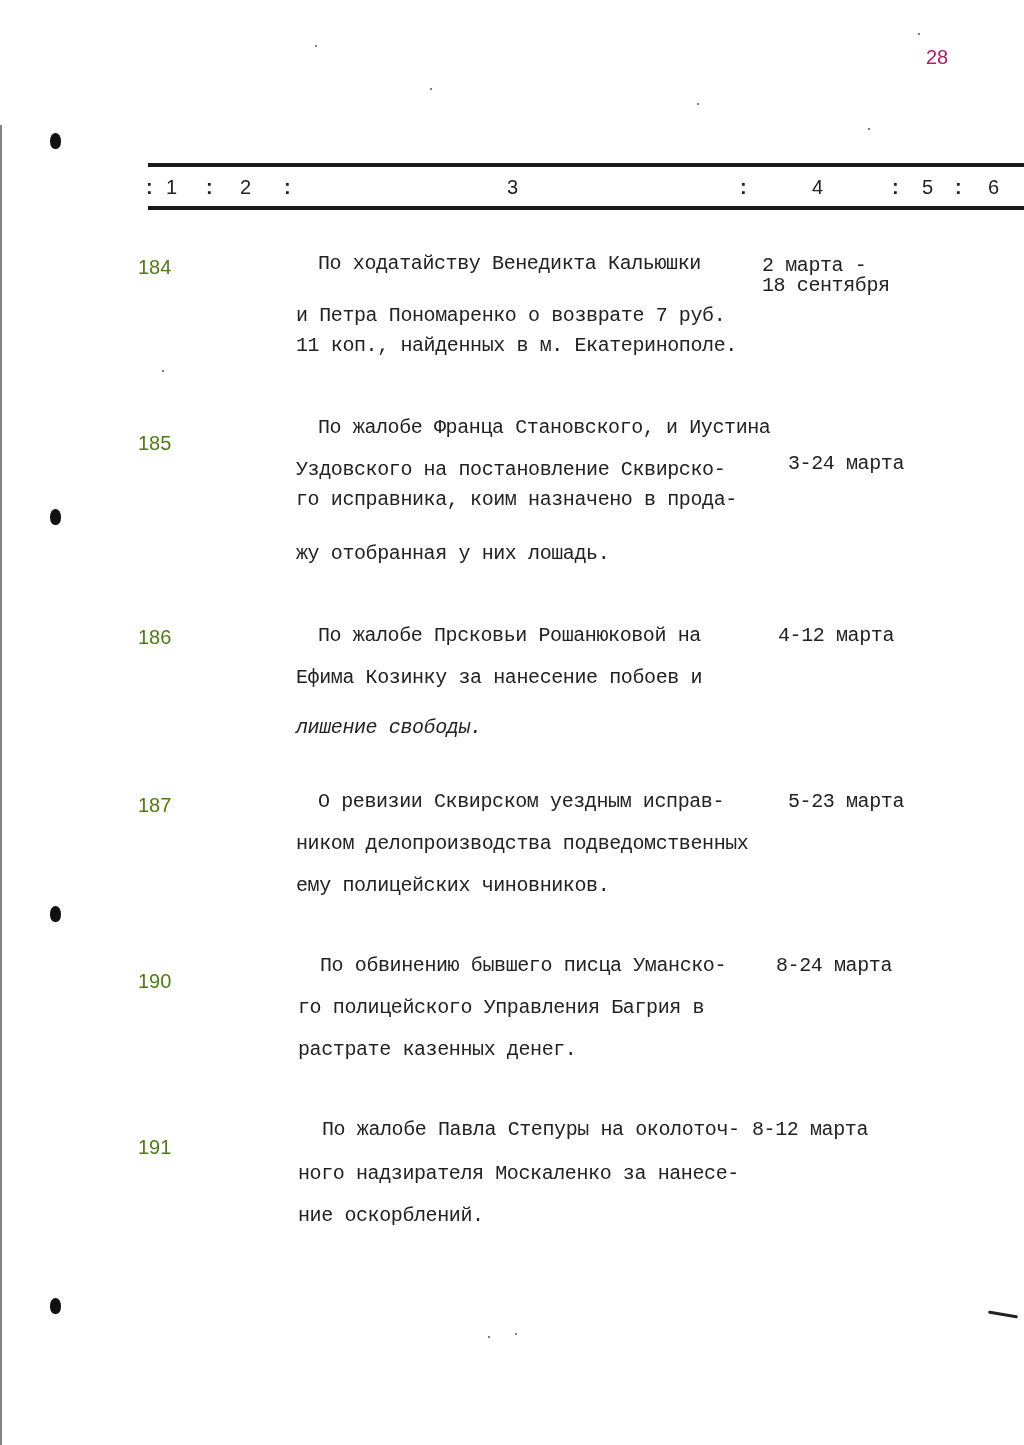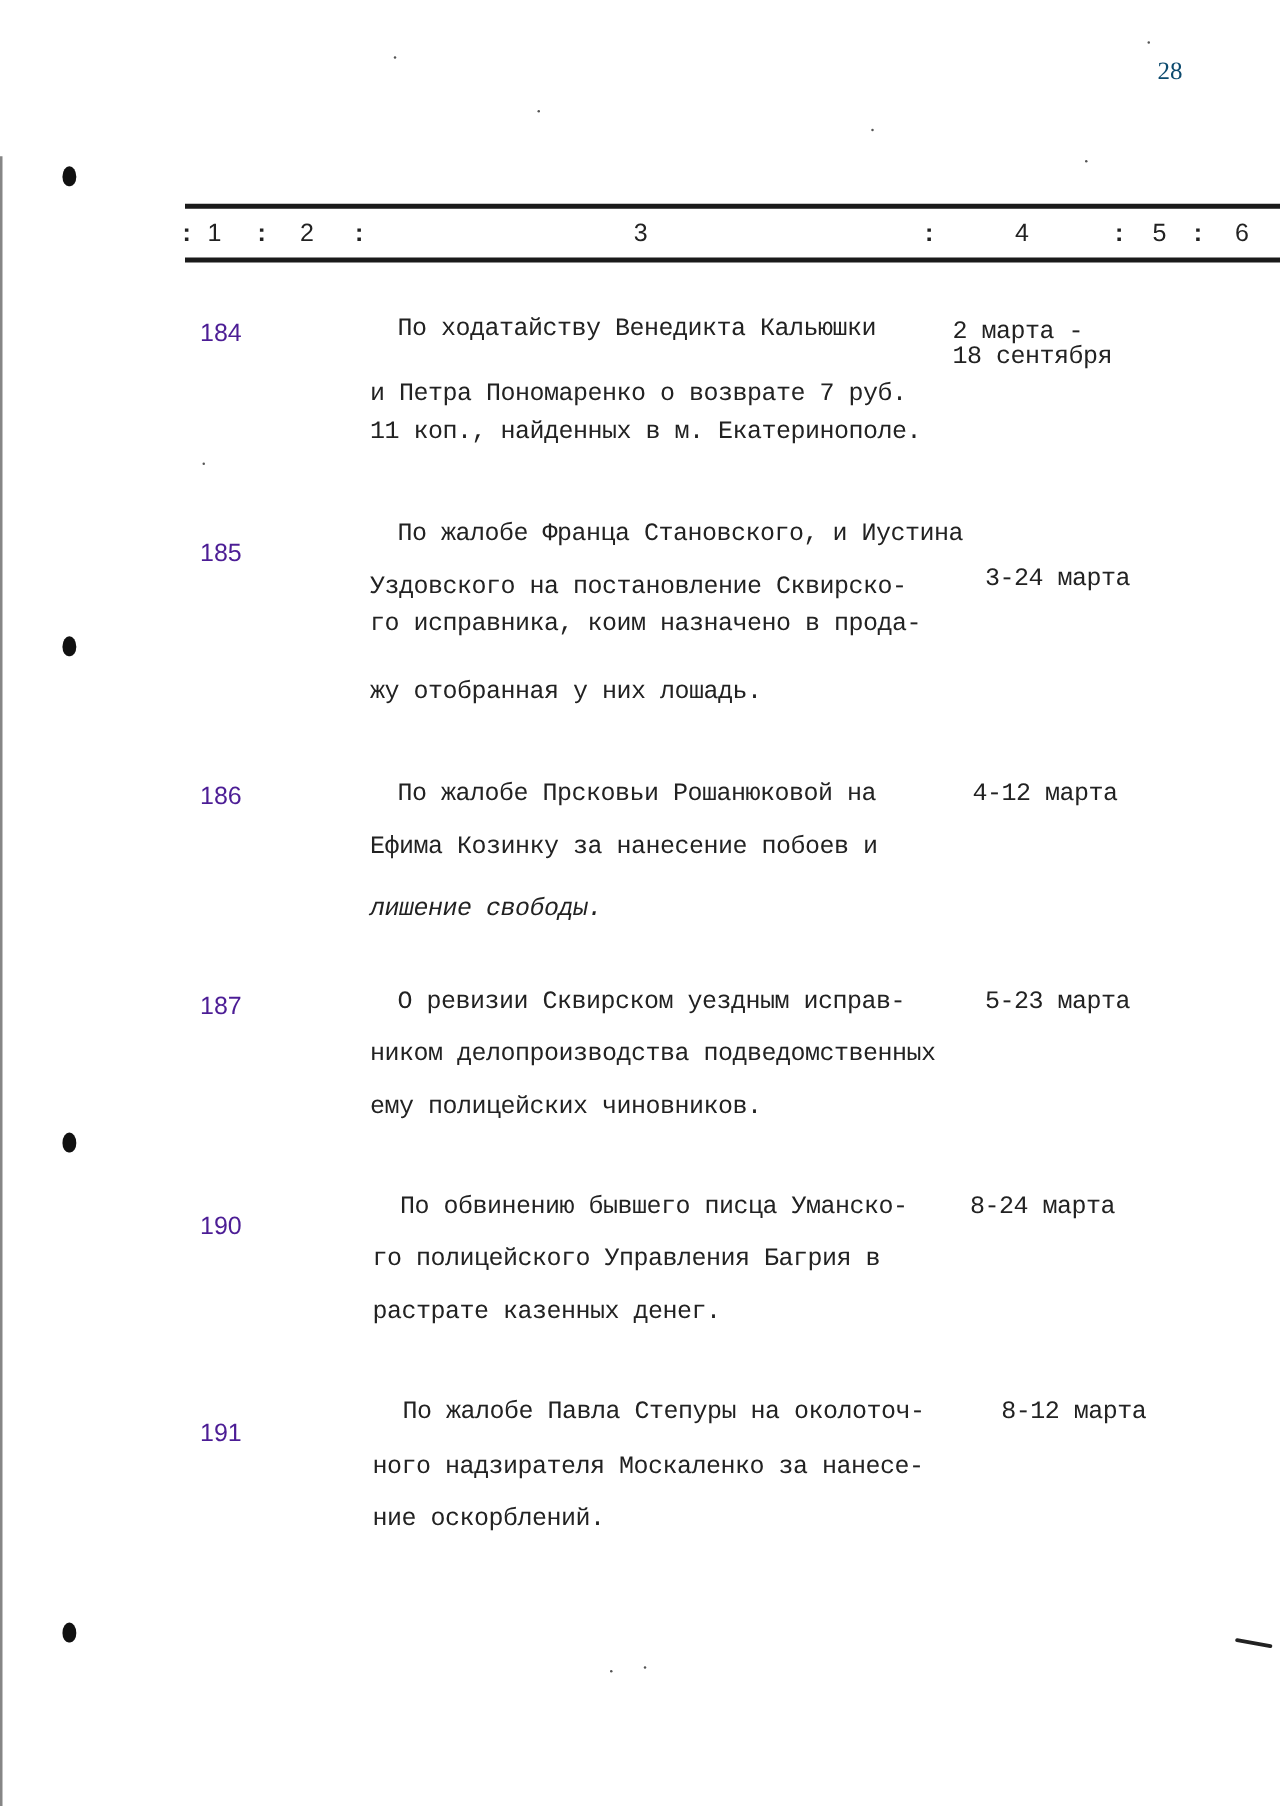--- a/index.html
+++ b/index.html
@@ -35,23 +35,23 @@
       left: 50px;
       width: 11px;
       height: 16px;
       background: #111;
       border-radius: 50% 50% 45% 45%;
     }
     .page-number {
       position: absolute;
       left: 926px;
       top: 46px;
-      font-family: Liberation Serif, serif;
-      font-size: 20px;
-      color: #0c4a6e;
+      font-family: Liberation Sans, sans-serif;
+      font-size: 20px;
+      color: #be185d;
     }
     .rule {
       position: absolute;
       left: 148px;
       width: 876px;
       background: #1a1a1a;
     }
     .rule-top { top: 163px; height: 4px; }
     .rule-bottom { top: 206px; height: 4px; }
     .col-header {
@@ -69,24 +69,24 @@
       top: 0;
     }
     .colon { font-weight: bold; }
     .entry {
       position: absolute;
       left: 0;
       width: 1024px;
     }
     .entry-num {
       position: absolute;
-      left: 160px;
+      left: 138px;
       font-family: "Liberation Sans", sans-serif;
       font-size: 20px;
-      color: #4c1d95;
+      color: #4d7c0f;
     }
     .entry-line {
       position: absolute;
       font-family: "Liberation Mono", monospace;
       font-size: 20px;
       color: #222;
       white-space: nowrap;
       letter-spacing: -0.4px;
     }
     .entry-date {
@@ -189,21 +189,21 @@
     <div class="entry-line" style="left:298px; top:42px;">го полицейского Управления Багрия в</div>
     <div class="entry-line" style="left:298px; top:84px;">растрате казенных денег.</div>
     <div class="entry-date date-mono" style="left:776px; top:0px;">8-24 марта</div>
   </div>
 
   <div class="entry" style="top:1118px;">
     <div class="entry-num" style="top:18px;">191</div>
     <div class="entry-line" style="left:322px; top:0px;">По жалобе Павла Степуры на околоточ-</div>
     <div class="entry-line" style="left:298px; top:44px;">ного надзирателя Москаленко за нанесе-</div>
     <div class="entry-line" style="left:298px; top:86px;">ние оскорблений.</div>
-    <div class="entry-date date-mono" style="left:801px; top:0px;">8-12 марта</div>
+    <div class="entry-date date-mono" style="left:752px; top:0px;">8-12 марта</div>
   </div>
 
   <div class="stroke-mark"></div>
 
   <div class="speck" style="left:918px; top:33px;"></div>
   <div class="speck" style="left:315px; top:45px;"></div>
   <div class="speck" style="left:430px; top:88px;"></div>
   <div class="speck" style="left:697px; top:103px;"></div>
   <div class="speck" style="left:868px; top:128px;"></div>
   <div class="speck" style="left:162px; top:370px;"></div>

